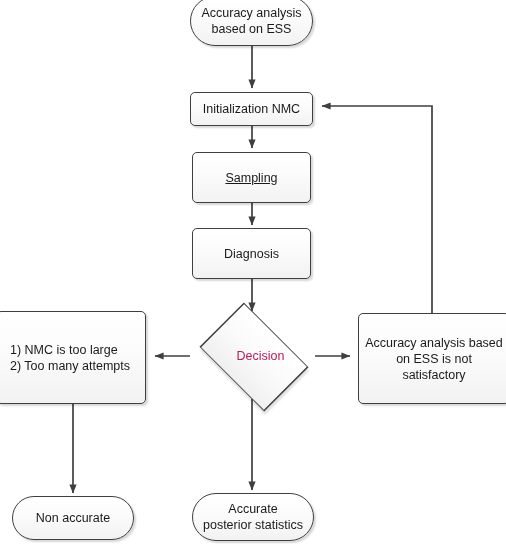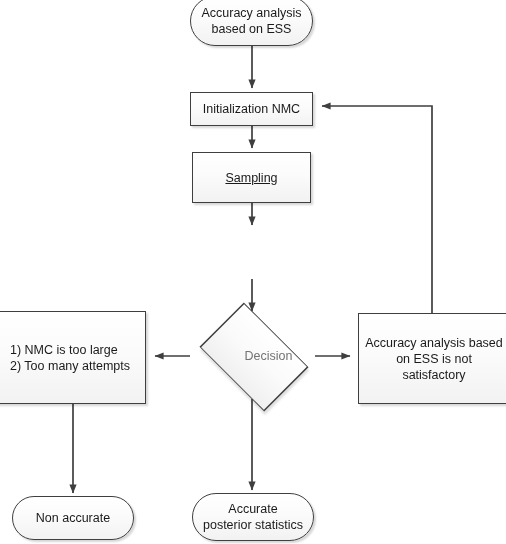--- a/index.html
+++ b/index.html
@@ -32,21 +32,21 @@
     align-items: center;
     justify-content: center;
     text-align: center;
     color: #1a1a1a;
     font-size: 12.5px;
     line-height: 16px;
     background: linear-gradient(to bottom, #ffffff 0%, #fbfbfb 45%, #f2f2f2 100%);
     border: 1px solid #3f3f3f;
     box-shadow: 2px 2px 2px rgba(0,0,0,0.16);
   }
-  .node.process { border-radius: 0; }
+  .node.process { border-radius: 5px; }
   .node.terminator { border-radius: 999px; }
   .node .label { padding: 0 6px; white-space: pre-line; }
   .node.leftalign { justify-content: flex-start; text-align: left; }
   .node.leftalign .label { padding-left: 13px; }
 
   
   .diamond {
     position: absolute;
   }
   .diamond .dshape {
@@ -57,29 +57,29 @@
     height: 62px;
     margin-left: -31px;
     margin-top: -31px;
     transform: rotate(45deg) scaleX(1.43) scaleY(0.98);
     background: linear-gradient(to bottom, #ffffff 0%, #fafafa 50%, #f0f0f0 100%);
     border: 1px solid #3f3f3f;
     box-shadow: 2px 2px 2px rgba(0,0,0,0.13);
   }
   .diamond .dlabel {
     position: absolute;
-    left: 16px;
+    left: 8px;
     top: 0;
     width: 100%;
     height: 100%;
     display: flex;
     align-items: center;
     justify-content: center;
     font-size: 12.5px;
-    color: #737373;
+    color: #be185d;
   }
 </style>
 </head>
 <body>
 
 <div id="canvas">
 
   <svg id="edges" viewBox="0 0 506 544" width="506" height="544" xmlns="http://www.w3.org/2000/svg">
     <defs>
       <marker id="arrow" markerWidth="10" markerHeight="10" refX="8.6" refY="3.6" orient="auto" markerUnits="userSpaceOnUse">
@@ -112,20 +112,23 @@
   </div>
 
   <div class="node process" style="left:190px; top:92px; width:123px; height:34px;">
     <span class="label">Initialization NMC</span>
   </div>
 
   <div class="node process" style="left:192px; top:152px; width:119px; height:51px;text-decoration:underline;">
     <span class="label">Sampling</span>
   </div>
 
+  <div class="node process" style="left:192px; top:228px; width:119px; height:51px;">
+    <span class="label">Diagnosis</span>
+  </div>
 
   <div class="diamond" style="left:190px; top:312px; width:125px; height:87px;">
     <div class="dshape"></div>
     <div class="dlabel">Decision</div>
   </div>
 
   <div class="node process leftalign" style="left:-4px; top:311px; width:150px; height:93px;">
     <span class="label">1) NMC is too large
 2) Too many attempts</span>
   </div>

